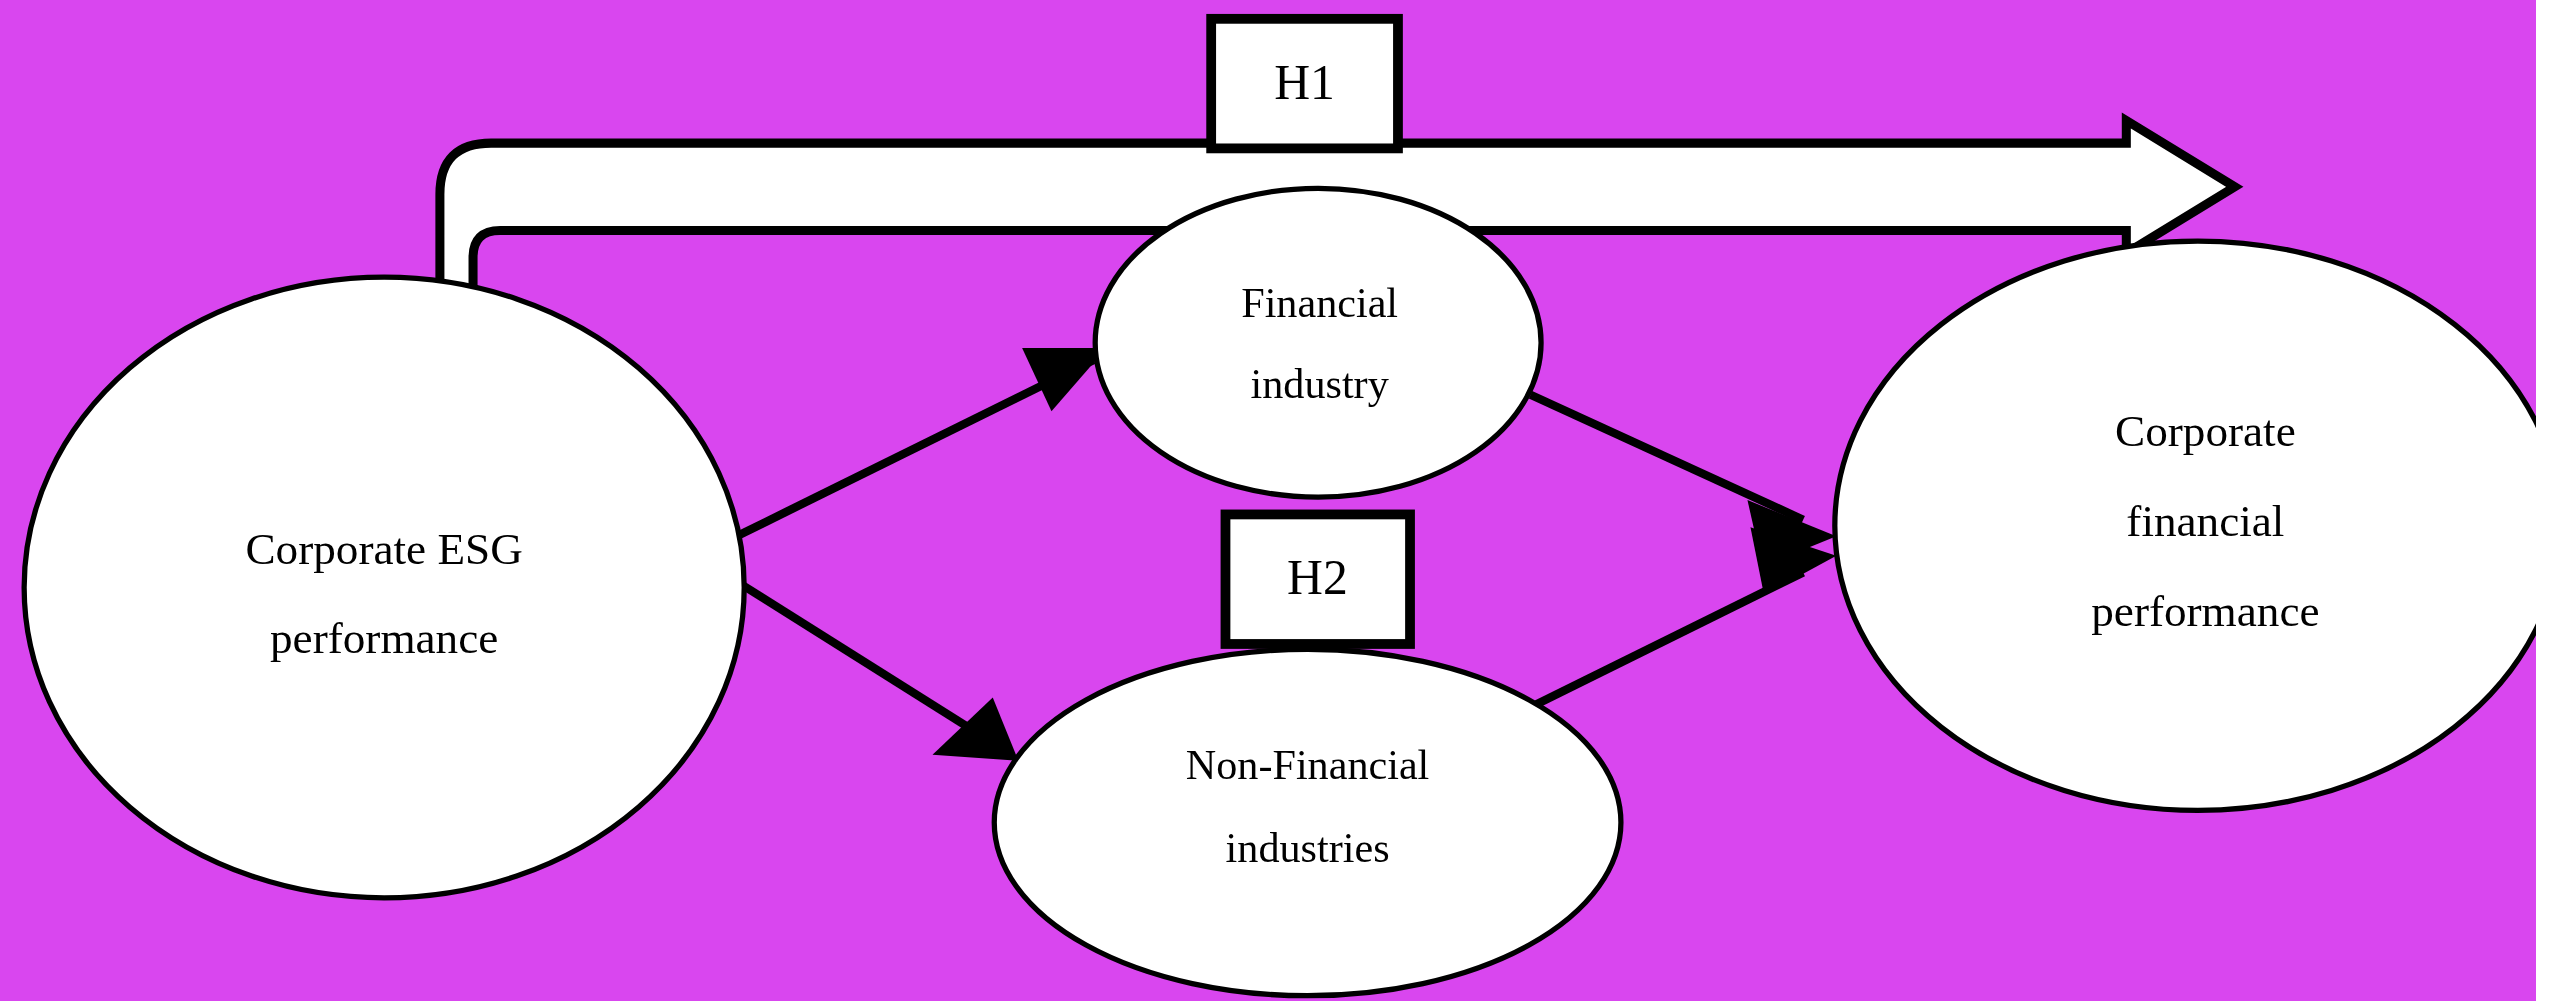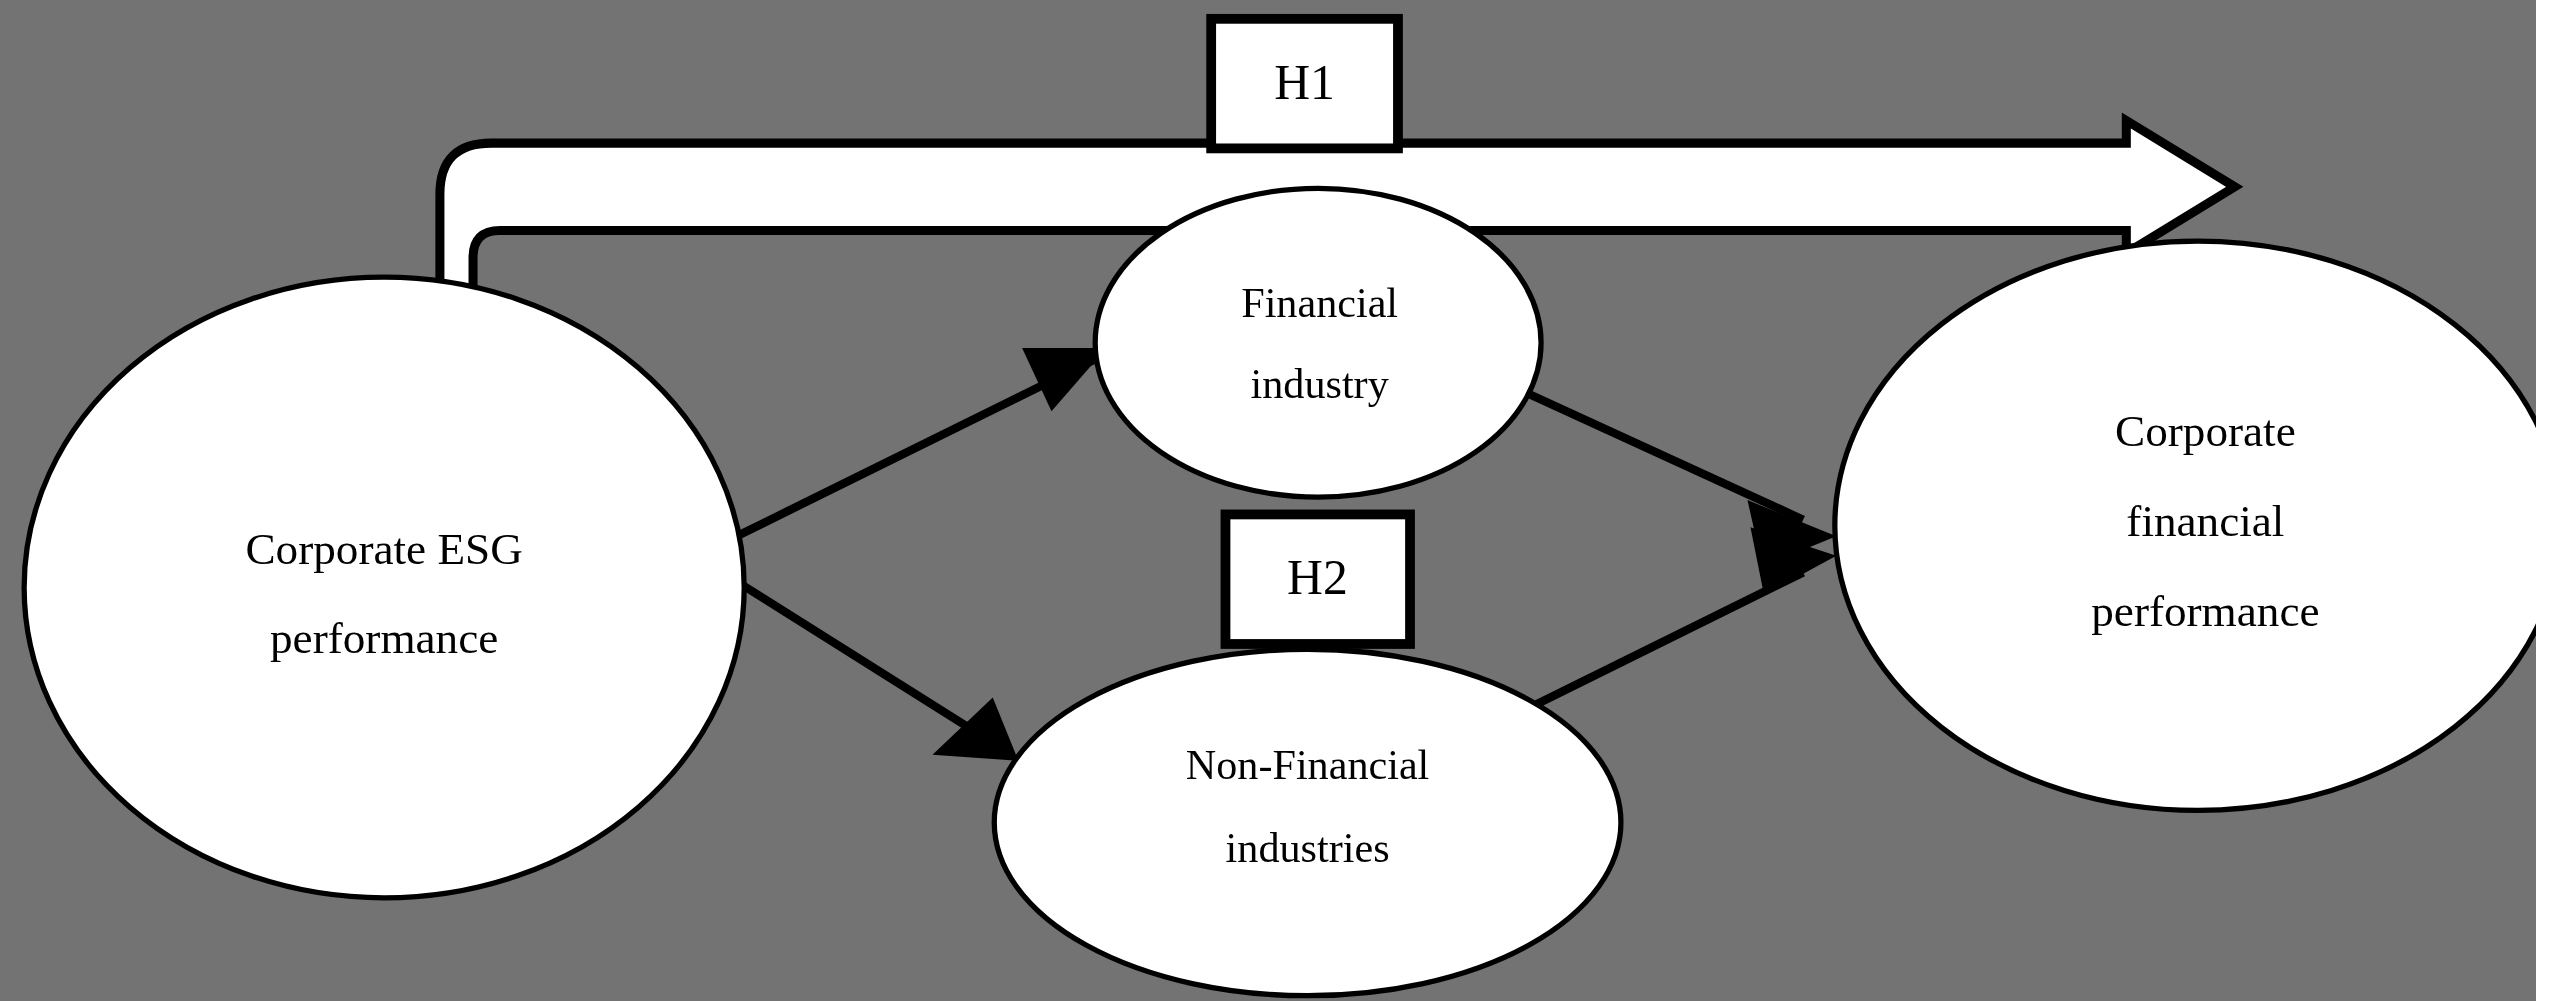--- a/index.html
+++ b/index.html
@@ -4,21 +4,21 @@
 <style>
   html, body {
     margin: 0;
     padding: 0;
     background: #ffffff;
   }
   #page {
     position: relative;
     width: 2536px;
     height: 1001px;
-    background: #737373;
+    background: #d946ef;
     overflow: hidden;
     font-family: "Liberation Serif", "DejaVu Serif", serif;
   }
   #diagram-svg {
     position: absolute;
     left: 0;
     top: 0;
     width: 2576px;
     height: 1001px;
     display: block;

